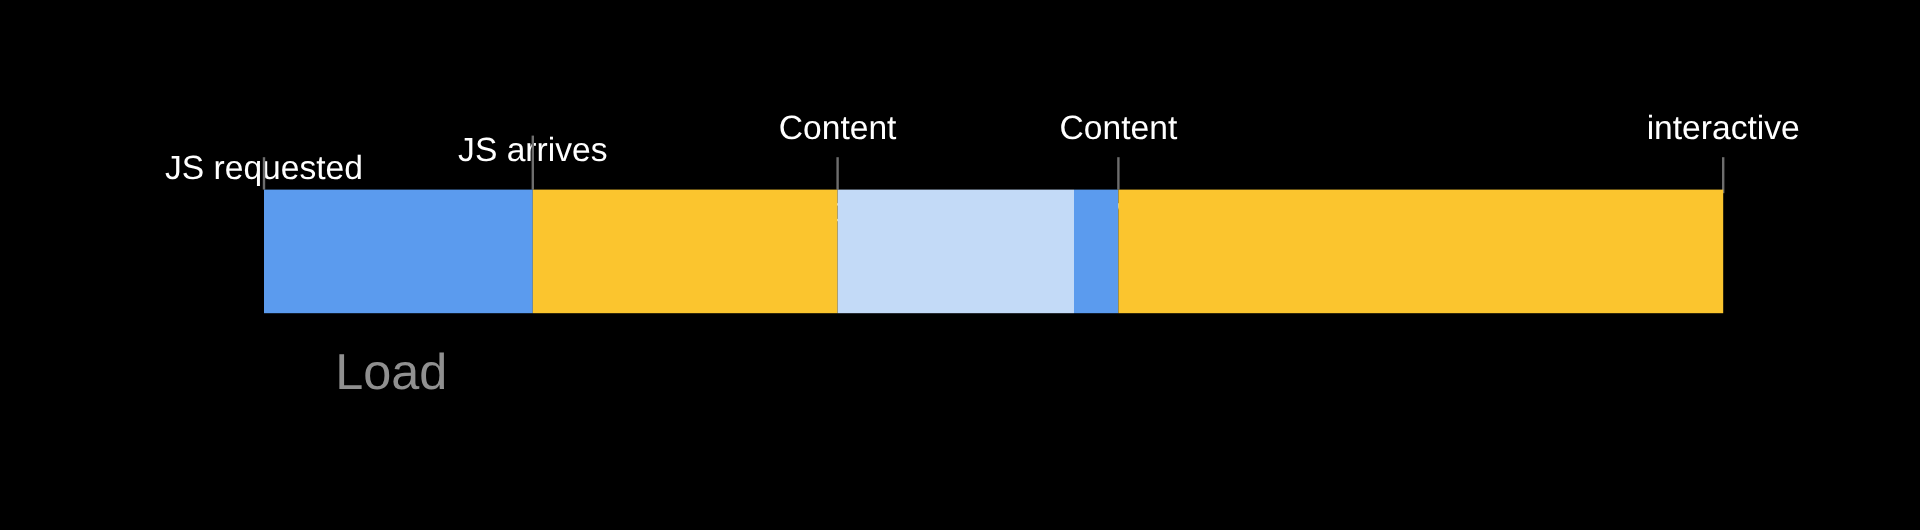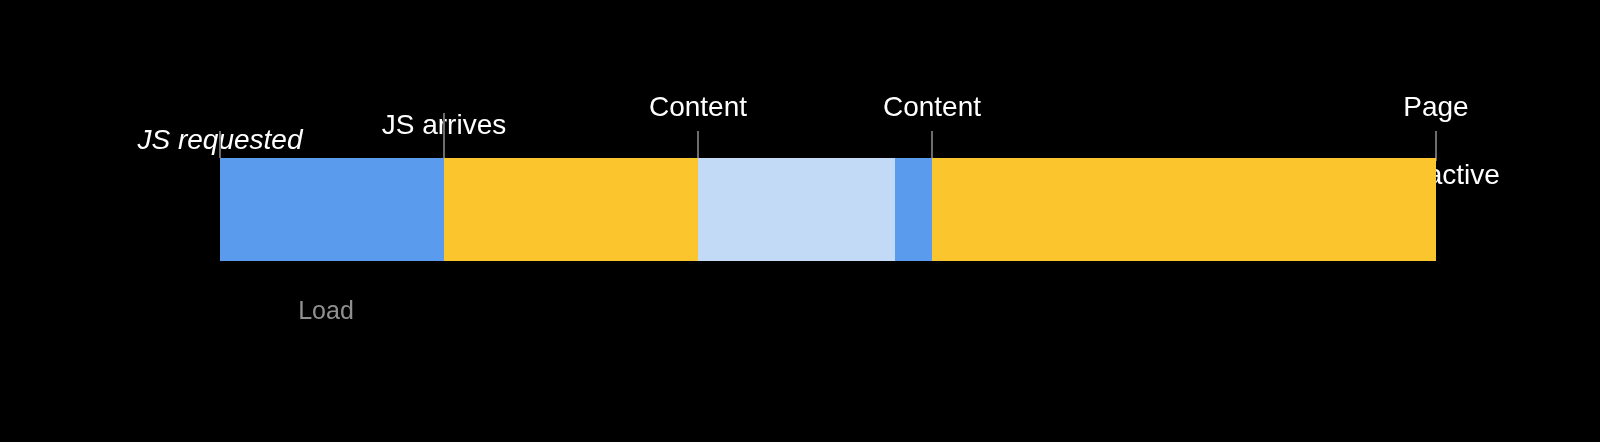--- a/index.html
+++ b/index.html
@@ -50,51 +50,50 @@
     line-height: 34px;
     text-align: center;
     white-space: pre-line;
     letter-spacing: 0px;
   }
 
   
   .caption {
     position: absolute;
     color: #909090;
-    font-size: 25px;
+    font-size: 42px;
     line-height: 44px;
     text-align: center;
     white-space: nowrap;
   }
 </style>
 </head>
 <body>
 
 <div id="stage">
 
-  <div class="tlabel" style="left: 86px; top: 89px; width: 268px; font-style: italic;">
+  <div class="tlabel" style="left: 86px; top: 89px; width: 268px;">
     <span>JS requested</span>
   </div>
 
   <div class="tlabel" style="left:310px; top:74px; width:268px;">
     <span>JS arrives</span>
   </div>
 
   <div class="tlabel" style="left:564px; top:56px; width:268px;">
     <div>Content</div>
     <div>fetch</div>
   </div>
 
   <div class="tlabel" style="left:798px; top:56px; width:268px;">
     <div>Content</div>
     <div>arrives</div>
   </div>
 
   <div class="tlabel" style="left:1302px; top:56px; width:268px;">
-    <div>Page</div>
     <div>interactive</div>
   </div>
 
   <div class="tick" style="left:219px; top:131px; height:27px;"></div>
   <div class="tick" style="left:443px; top:113px; height:45px;"></div>
   <div class="tick" style="left:697px; top:131px; height:27px;"></div>
   <div class="tick" style="left:931px; top:131px; height:27px;"></div>
   <div class="tick" style="left:1435px; top:131px; height:30px;"></div>
 
   <div class="bar" style="left: 220px; width: 1216px;">

